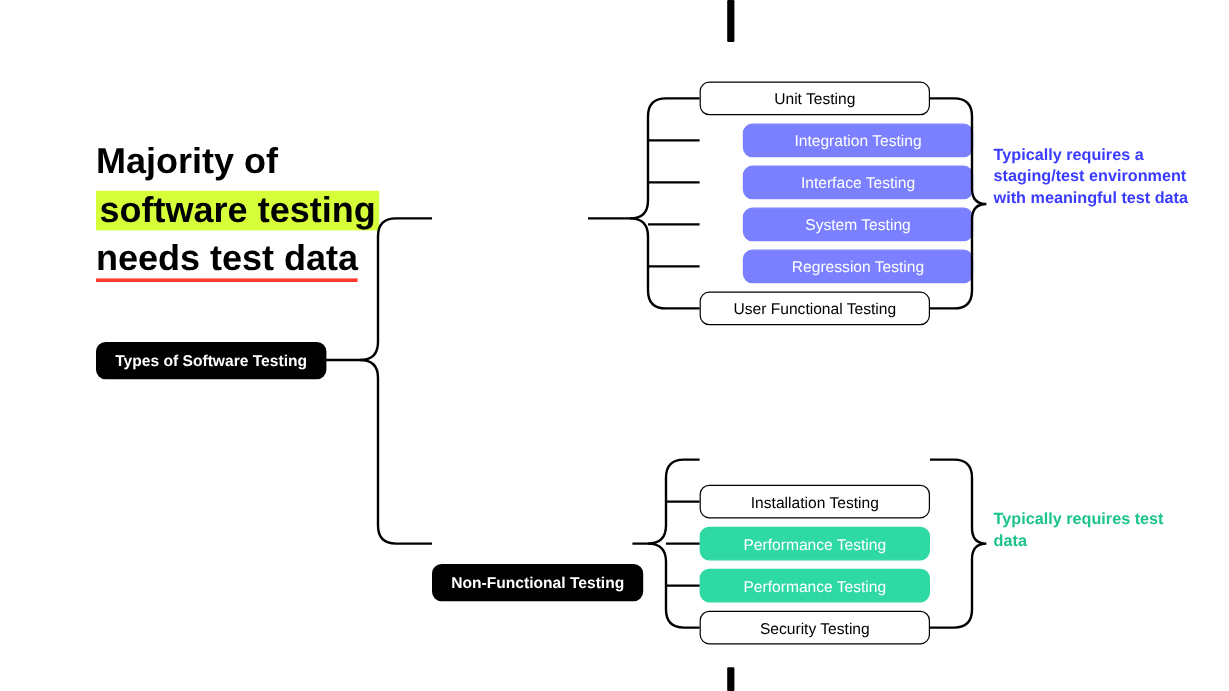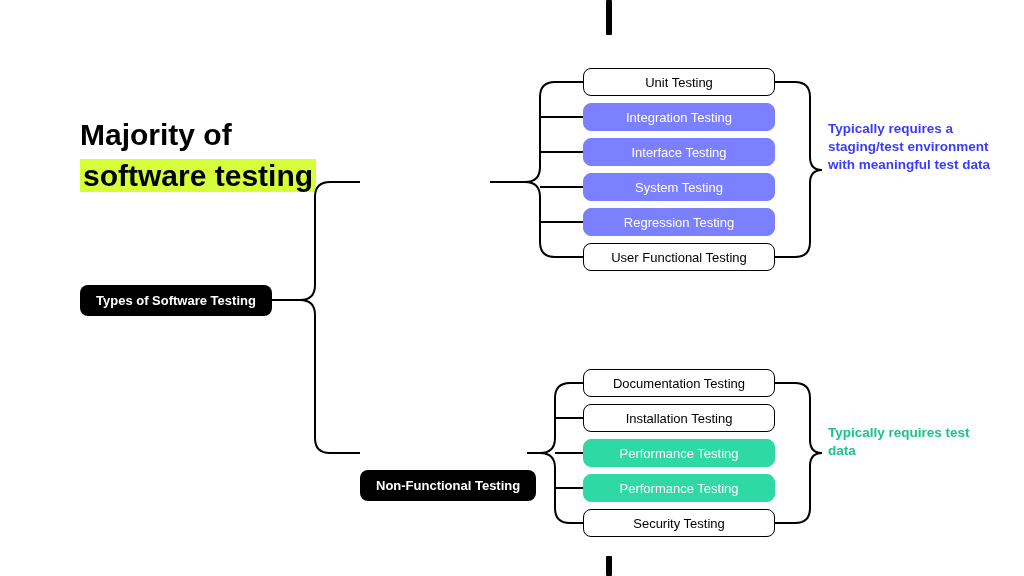--- a/index.html
+++ b/index.html
@@ -9,21 +9,21 @@
   .title { position: absolute; left: 80px; top: 115px; width: 260px; font-weight: 900; font-size: 30px; line-height: 1.35; color: #000; }
   .hl { background: #d6ff3a; padding: 0 3px; }
   .ul { border-bottom: 3px solid #ff3b30; }
 
   .pill { position: absolute; background: #000; color: #fff; font-size: 13px; font-weight: 600; padding: 8px 16px; border-radius: 8px; white-space: nowrap; }
   .root-pill { left: 80px; top: 285px; }
   .func-pill { left: 360px; top: 167px; }
   .nonfunc-pill { left: 360px; top: 438px; margin-top: 32px; }
 
   .leaf { position: absolute; left: 583px; width: 192px; height: 28px; border: 1.5px solid #000; border-radius: 8px; font-size: 13px; font-weight: 400; display: flex; align-items: center; justify-content: center; color: #000; background: #fff; }
-  .leaf.blue { background: #7a80ff; color: #fff; border-color: #7a80ff; }
+  .leaf.blue { background: #7a80ff; color: #fff; border-color: #7a80ff; margin-left: 36px; }
   .leaf.green { background: #2fd9a4; color: #fff; border-color: #2fd9a4; }
 
   .note { position: absolute; left: 828px; width: 170px; font-size: 13.5px; font-weight: 700; line-height: 1.35; }
   .note.blue { color: #3b3bff; top: 120px; }
   .note.green { color: #1cc38b; top: 424px; }
 
   svg.connectors { position: absolute; left: 0; top: 0; width: 1024px; height: 576px; pointer-events: none; }
   svg.connectors path, svg.connectors line { stroke: #000; stroke-width: 2; fill: none; }
 
   .vbar { position: absolute; left: 606px; width: 6px; background: #000; border-radius: 1px; }
@@ -34,20 +34,21 @@
 <body>
 
 <div class="stage">
 
   <div class="vbar top"></div>
   <div class="vbar bottom"></div>
 
   <div class="title">
     <span>Majority of</span><br>
     <span class="hl">software testing</span><br>
+    <span class="ul">needs test data</span>
   </div>
 
   <div class="pill root-pill">
     <span>Types of Software Testing</span>
   </div>
   <div class="pill nonfunc-pill">
     <span>Non-Functional Testing</span>
   </div>
 
   <div class="leaf" style="top:68px">
@@ -62,23 +63,20 @@
   <div class="leaf blue" style="top:173px">
       <span>System Testing</span>
     </div>
   <div class="leaf blue" style="top:208px">
       <span>Regression Testing</span>
     </div>
   <div class="leaf" style="top:243px">
       <span>User Functional Testing</span>
     </div>
 
-  <div class="leaf" style="top:369px">
-      <span>Documentation Testing</span>
-    </div>
   <div class="leaf" style="top:404px">
       <span>Installation Testing</span>
     </div>
   <div class="leaf green" style="top:439px">
       <span>Performance Testing</span>
     </div>
   <div class="leaf green" style="top:474px">
       <span>Performance Testing</span>
     </div>
   <div class="leaf" style="top:509px">

